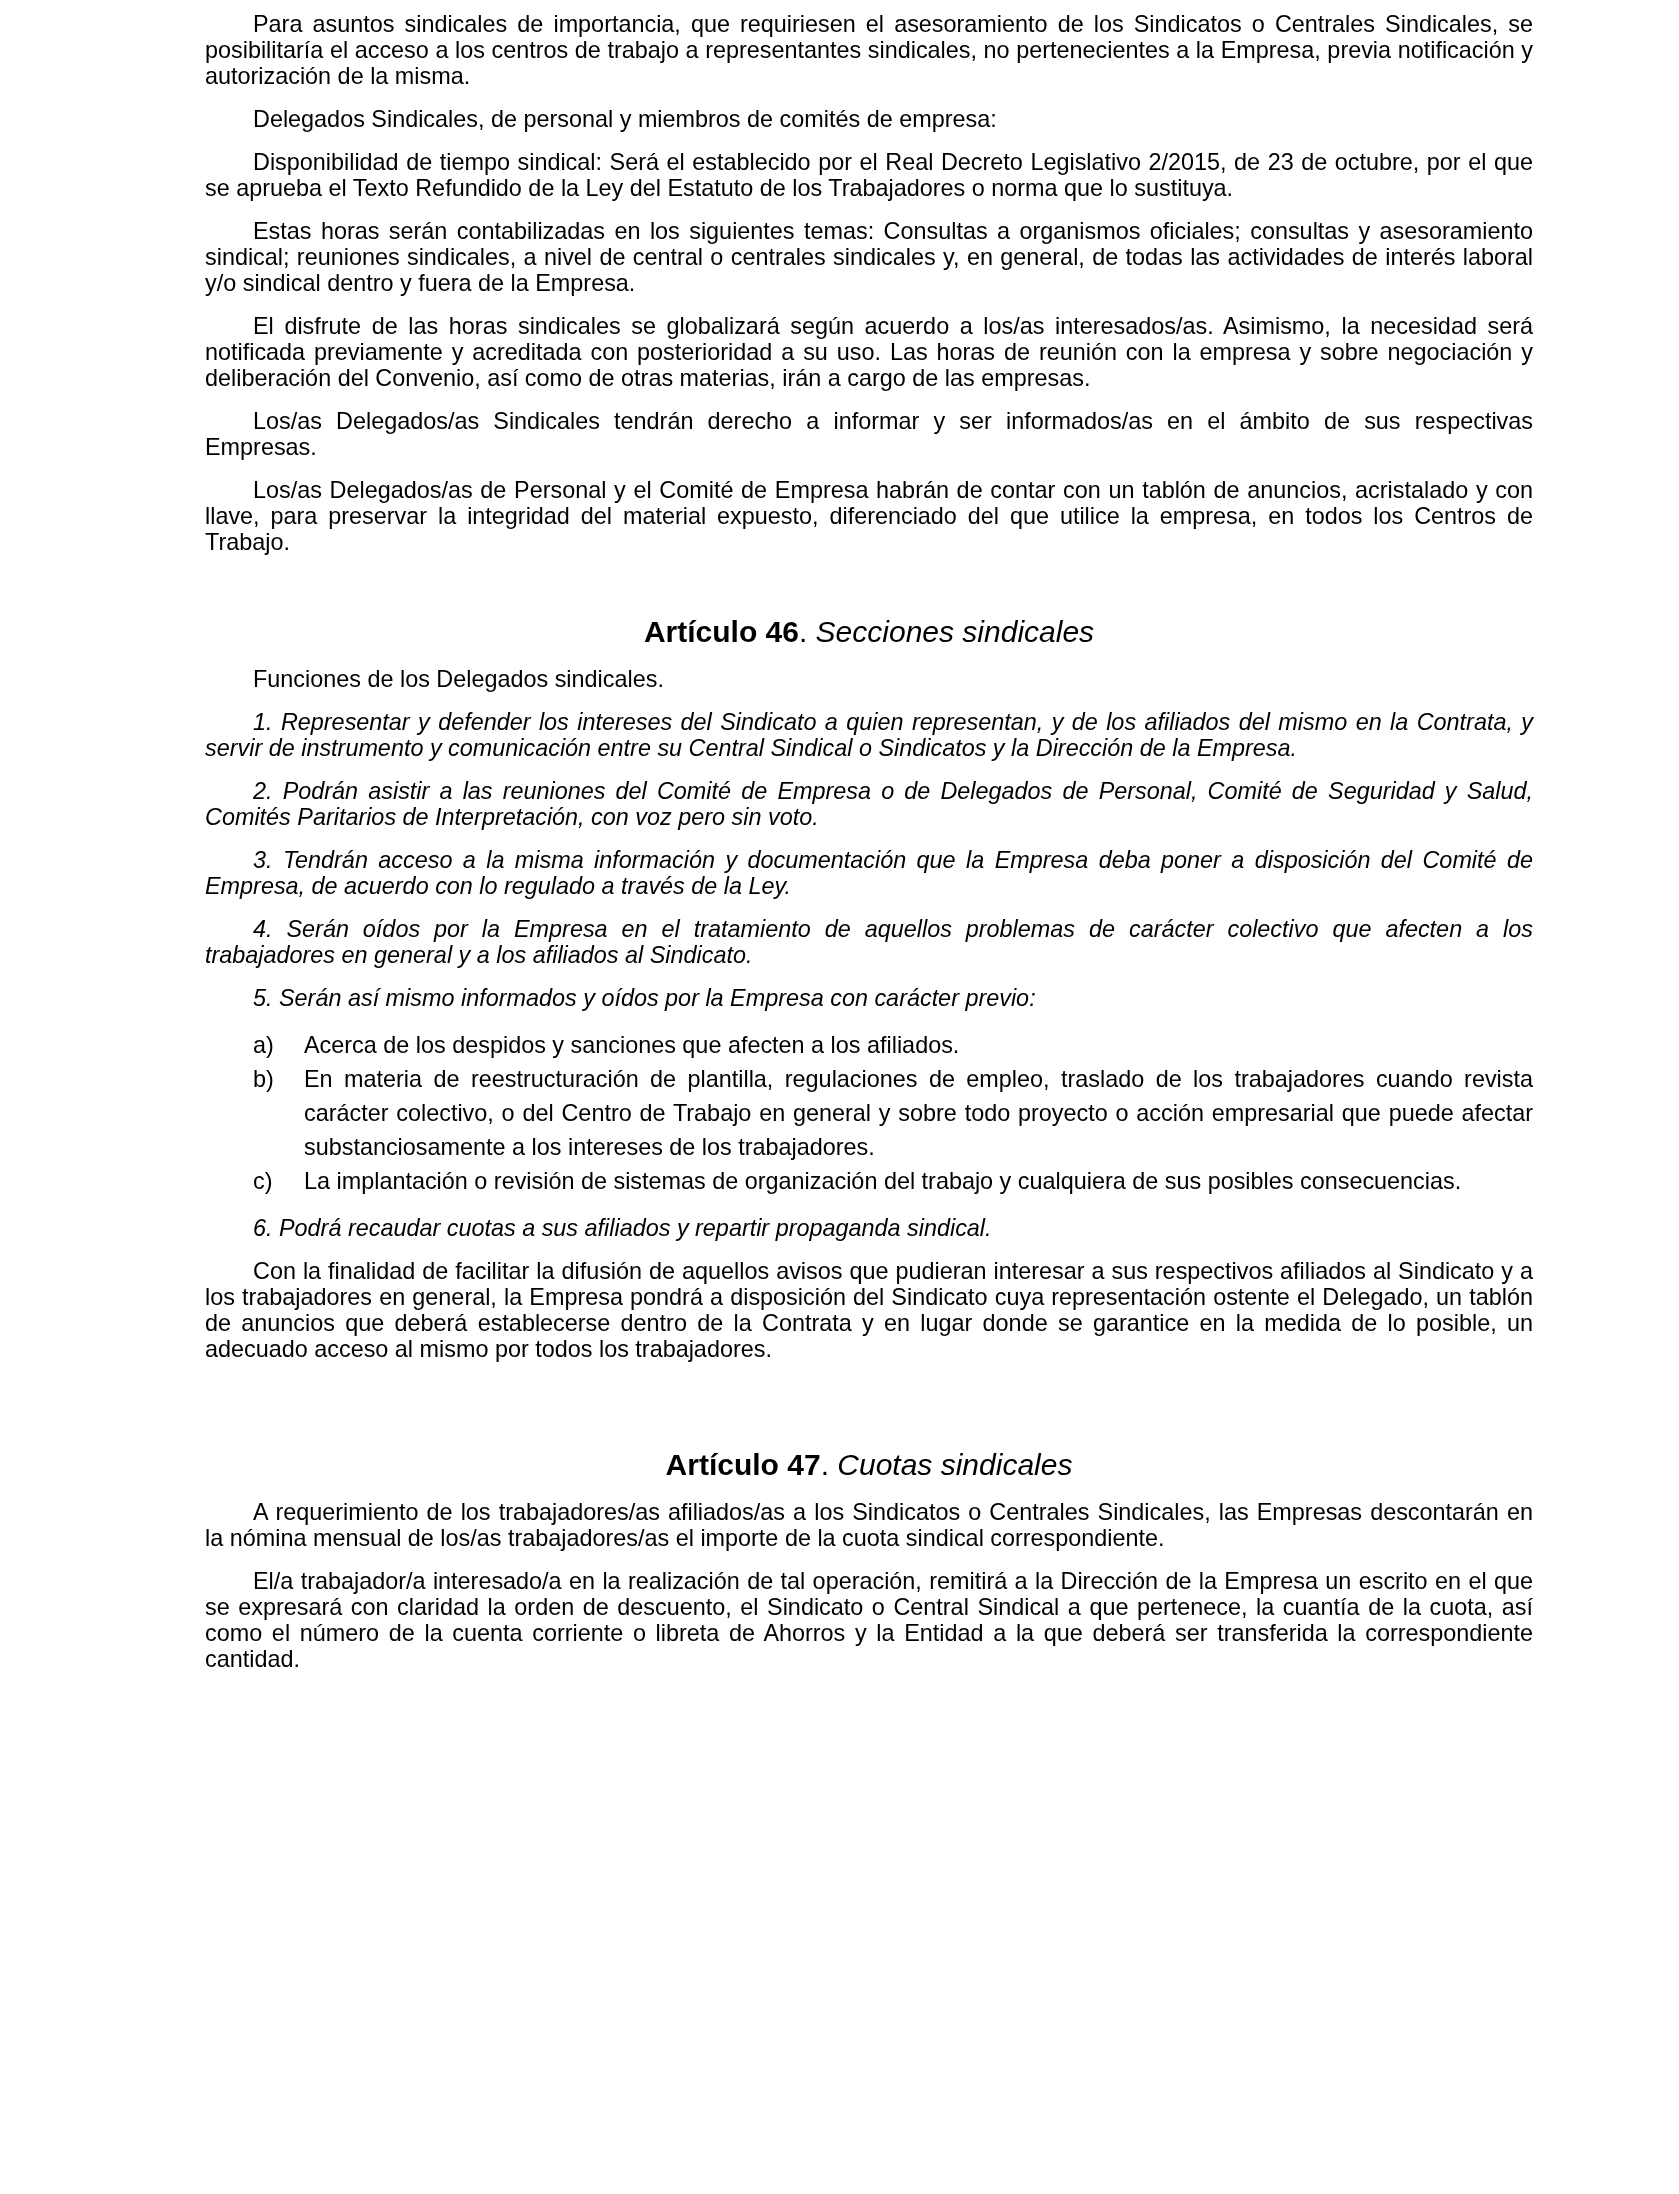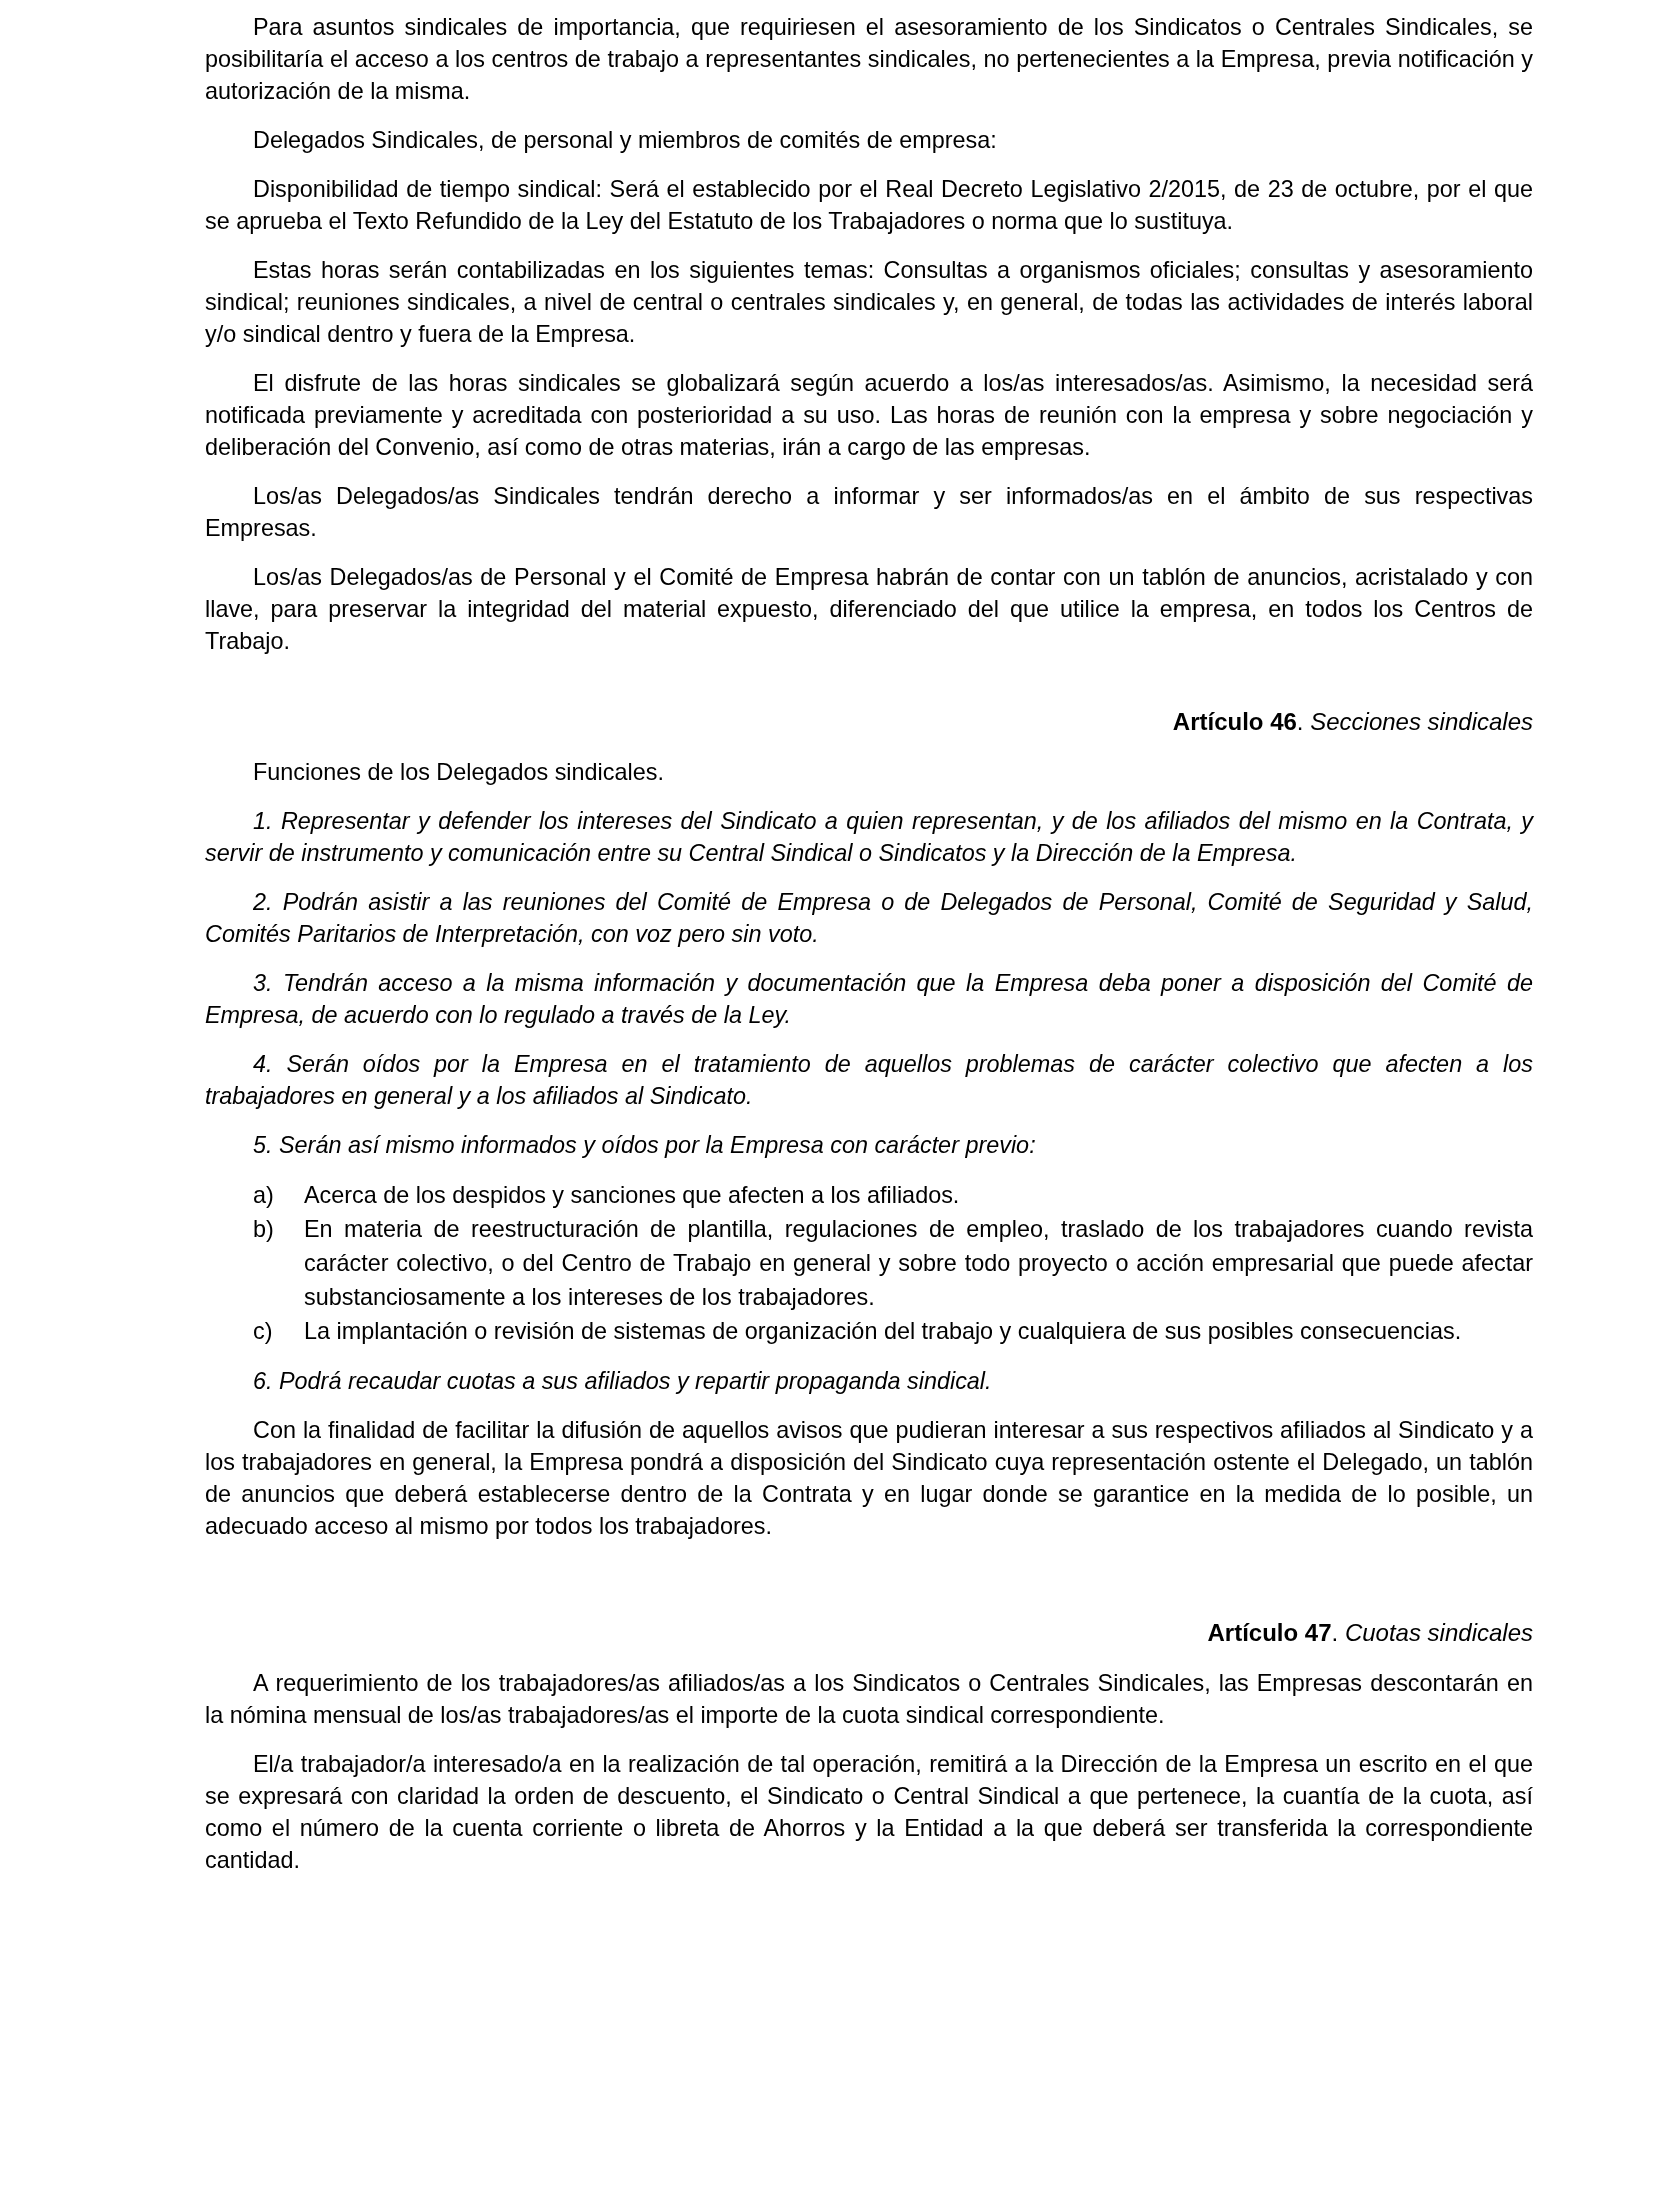--- a/index.html
+++ b/index.html
@@ -15,37 +15,37 @@
   }
   .page {
     box-sizing: border-box;
     width: 1679px;
     min-height: 2194px;
     padding: 10.7px 146px 0 205px;
   }
   p {
     margin: 0 0 0 0;
     font-size: 23.4px;
-    line-height: 32px;
+    line-height: 26px;
     text-align: justify;
     text-justify: inter-word;
     hyphens: manual;
   }
   .indent {
     text-indent: 48px;
   }
   .para-gap {
     margin-top: 17px;
   }
   .heading {
-    margin-top: 48px;
+    margin-top: 60px;
     margin-bottom: 17px;
-    font-size: 24px;
+    font-size: 30px;
     line-height: 34px;
-    text-align: right;
+    text-align: center;
   }
   .heading .num {
     font-weight: bold;
   }
   .heading .title {
     font-style: italic;
   }
   .numlist-item {
     margin-top: 17px;
     text-indent: 48px;

